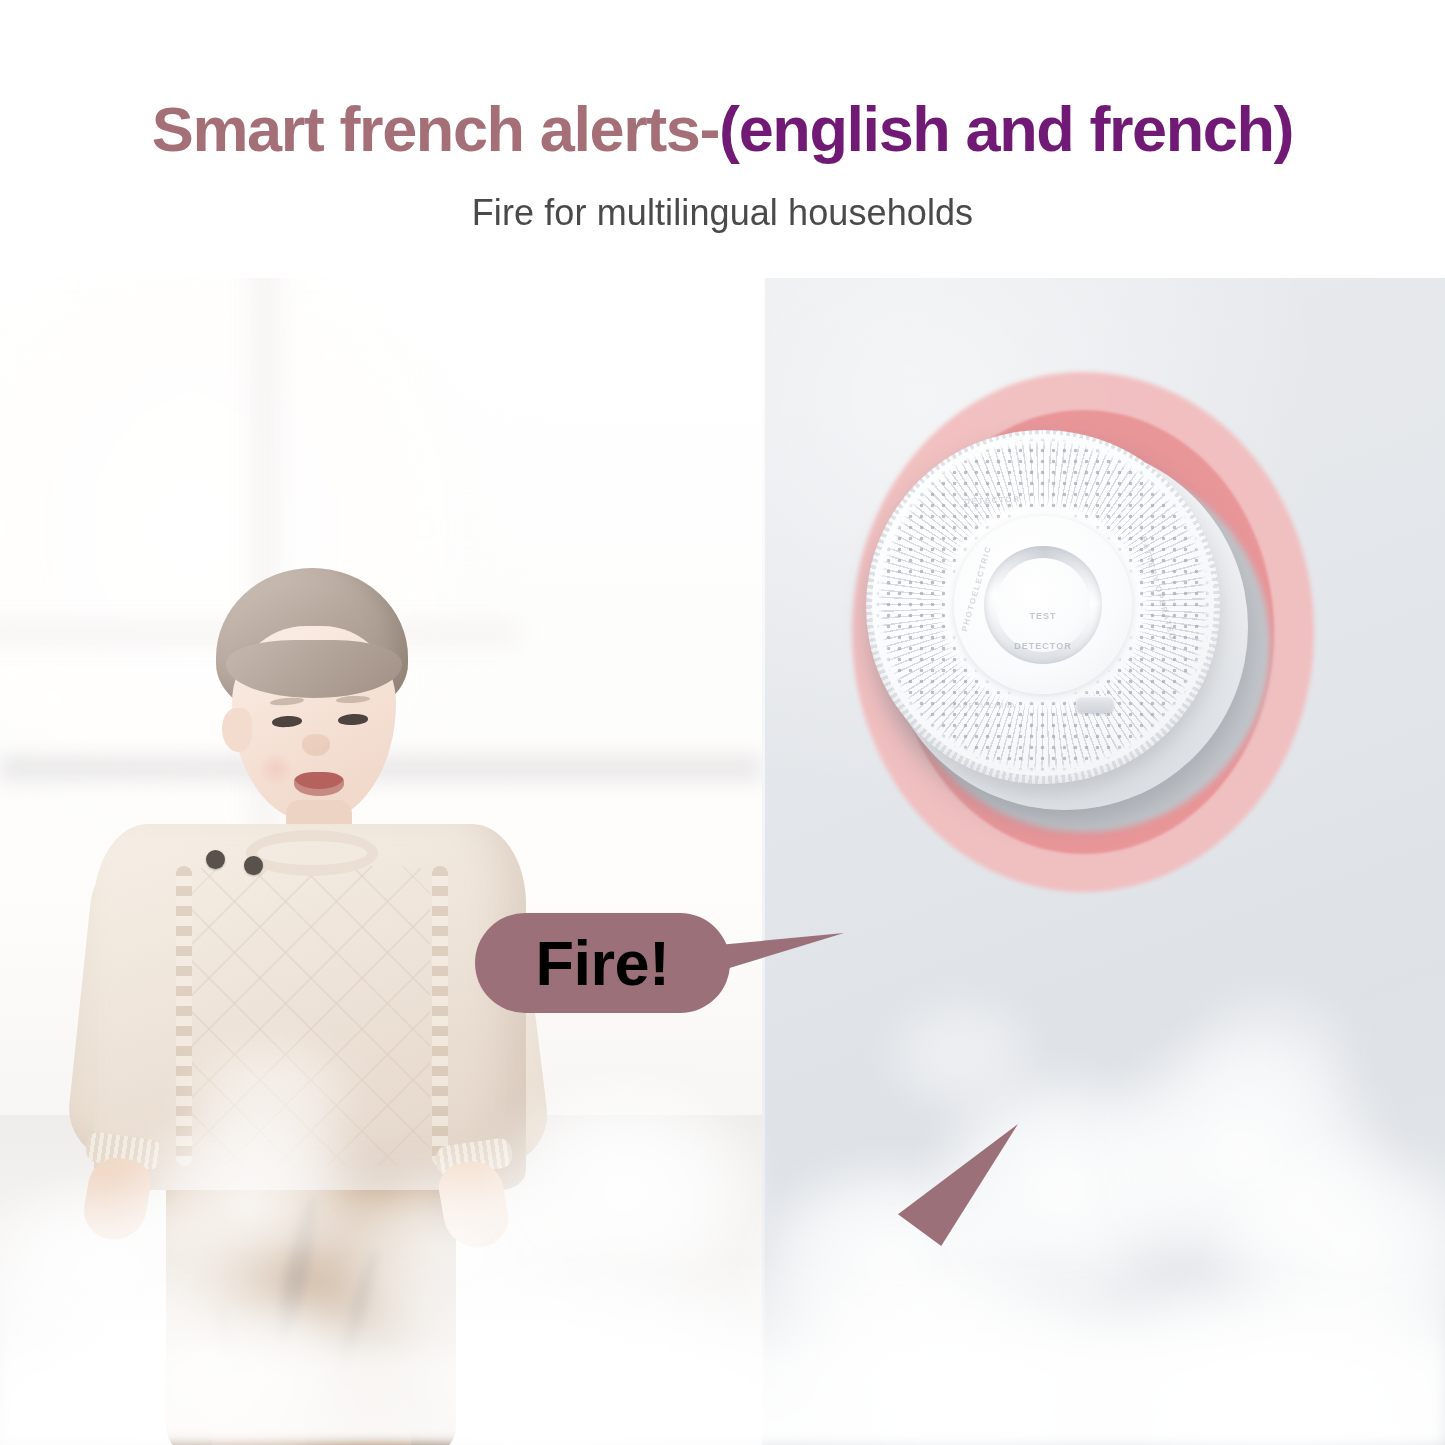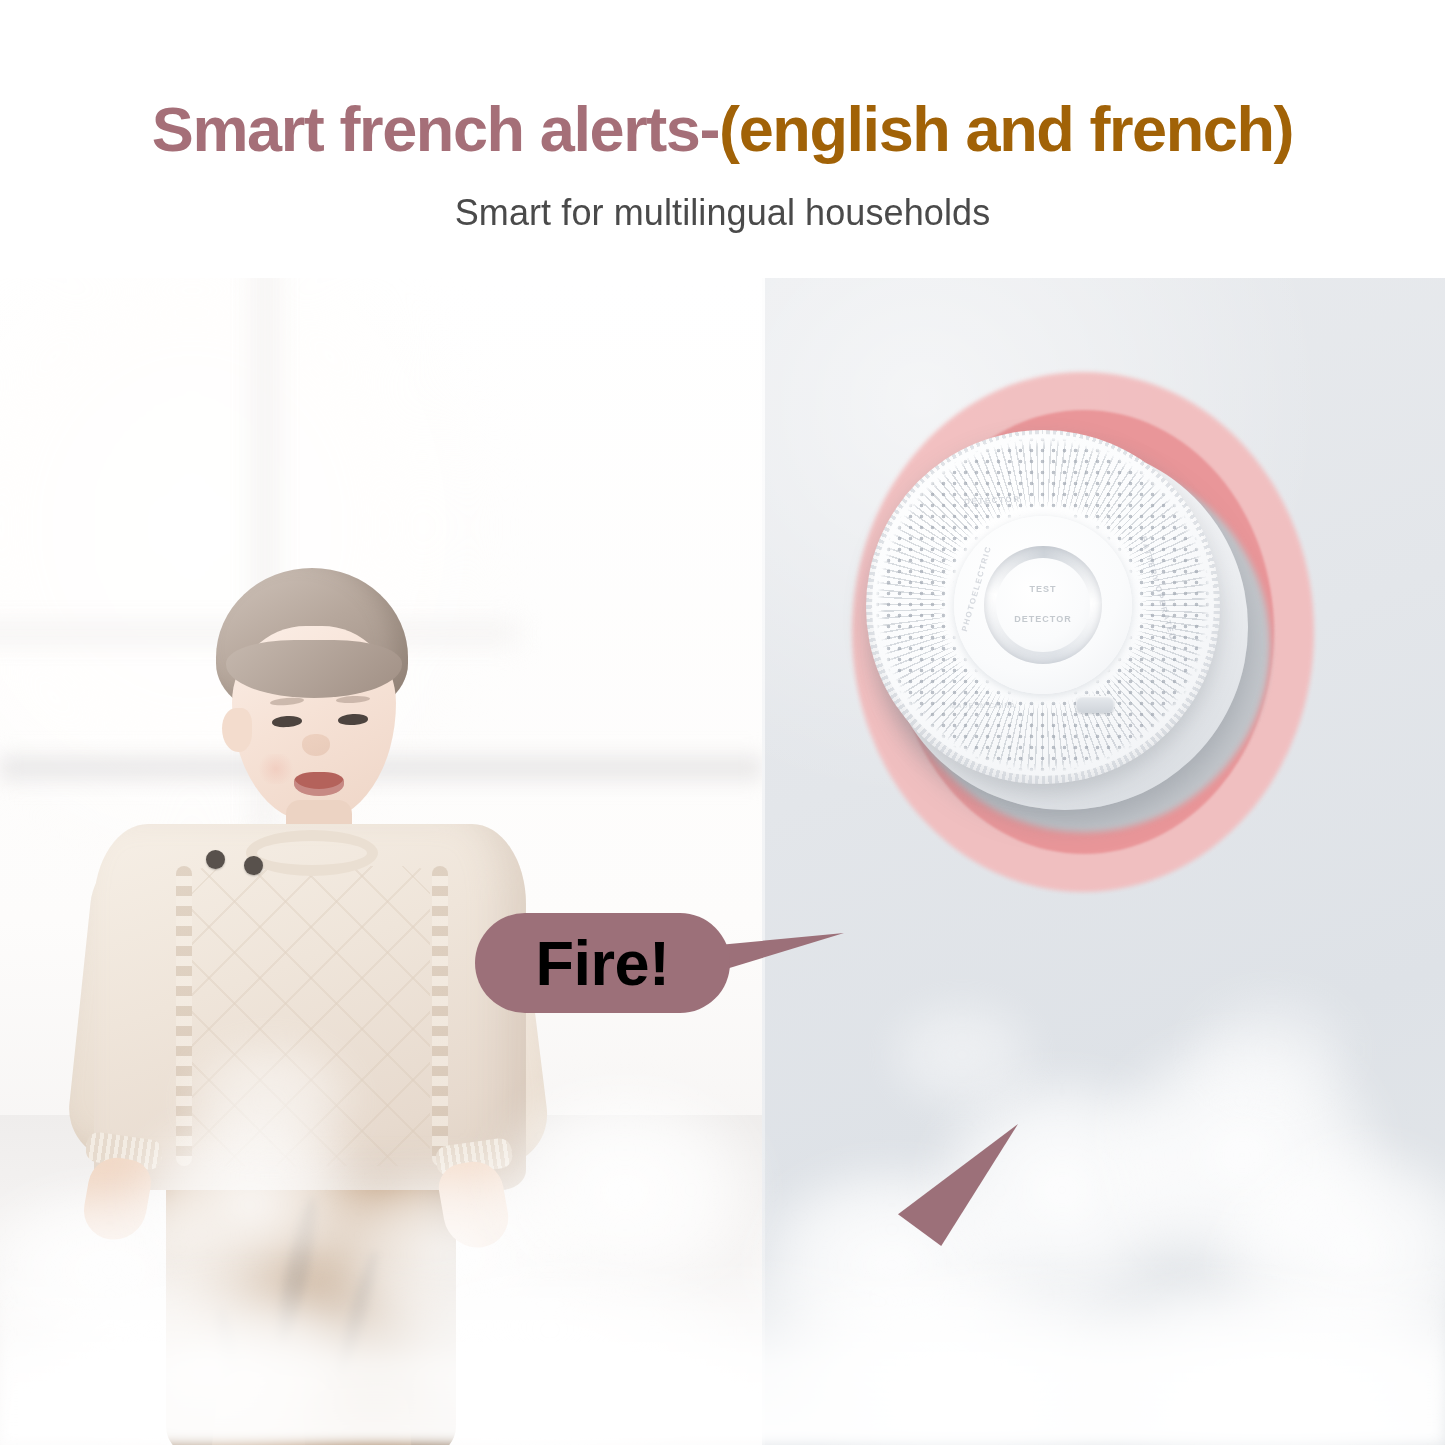--- a/index.html
+++ b/index.html
@@ -30,21 +30,21 @@
     position:absolute;
     top:96px; left:0; width:1445px;
     text-align:center;
     font-size:63px;
     font-weight:bold;
     letter-spacing:-1.4px;
     line-height:1.05;
     white-space:nowrap;
   }
   #title .part-a { color:#a56f78; }
-  #title .part-b { color:#a16207; }
+  #title .part-b { color:#701a75; }
   #subtitle {
     position:absolute;
     top:192px; left:0; width:1445px;
     text-align:center;
     font-size:36px;
     font-weight:400;
     color:#4a4a4a;
     letter-spacing:0.1px;
   }
 
@@ -442,21 +442,21 @@
   }
   .det-btn {
     position:absolute;
     left:124px; top:124px;
     width:94px; height:94px;
     border-radius:50%;
     background:radial-gradient(circle at 40% 34%, #ffffff 0%, #fafbfc 62%, #f0f2f4 100%);
     display:flex;
     flex-direction:column;
     align-items:center;
-    justify-content:center;
+    justify-content:flex-end;
     gap:20px;
   }
   .det-btn span {
     font-size:9px;
     letter-spacing:1px;
     color:rgba(150,158,168,.55);
     font-weight:bold;
     line-height:1.1;
   }
   .det-arc-top, .det-arc-left, .det-arc-right {
@@ -531,21 +531,21 @@
 </style>
 </head>
 <body>
 
 <div id="stage">
 
   <div id="header">
     <div id="title">
       <span class="part-a">Smart french alerts-</span><span class="part-b">(english and french)</span>
     </div>
-    <div id="subtitle">Smart for multilingual households</div>
+    <div id="subtitle">Fire for multilingual households</div>
   </div>
 
   <div id="photo">
 
     <div class="panel-left">
       <div class="window-glow"></div>
       <div class="window-mullion-v"></div>
       <div class="window-mullion-h"></div>
       <div class="floor-line-left"></div>
       <div class="floor-left"></div>

